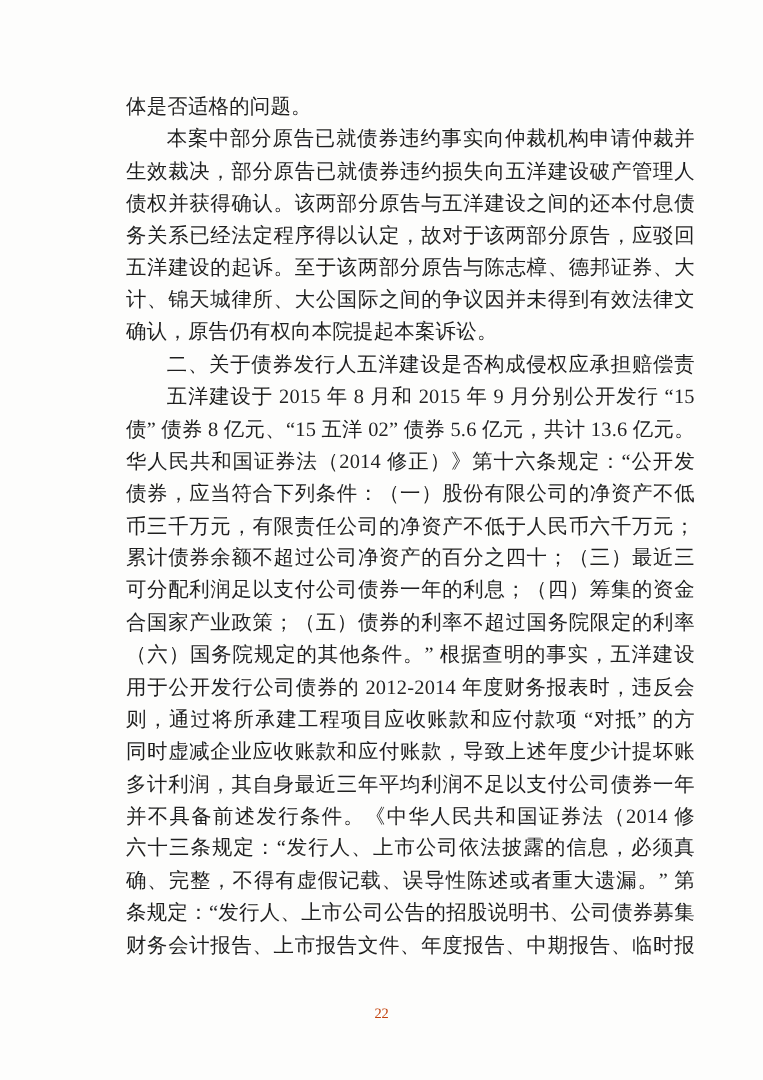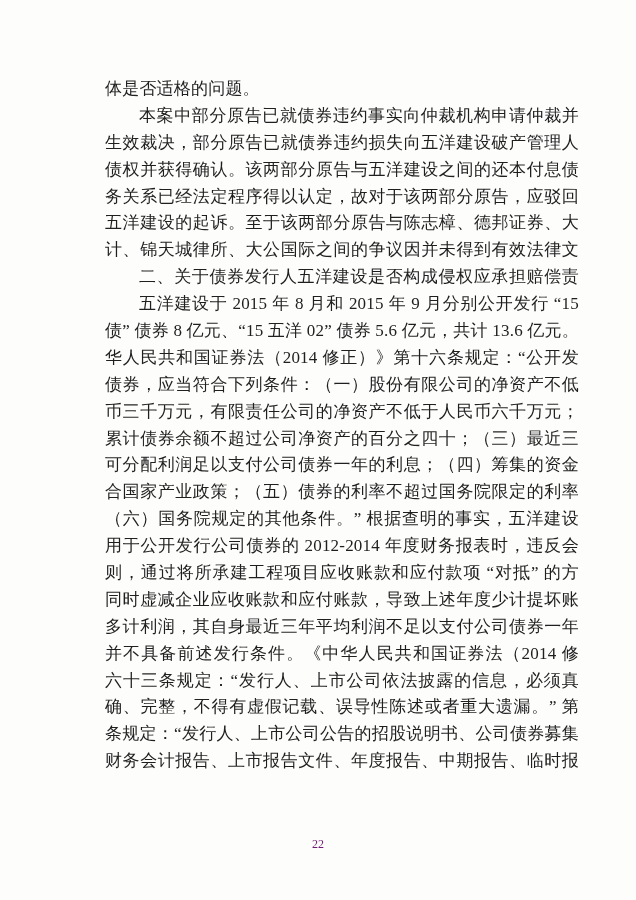--- a/index.html
+++ b/index.html
@@ -43,35 +43,36 @@
     text-indent: 2em;
   }
   .pagenum {
     position: absolute;
     left: 0;
     right: 0;
     top: 837px;
     text-align: center;
     font-size: 12px;
     line-height: 14px;
-    color: #701a75;
+    color: #c2410c;
   }
 </style>
 </head>
 <body>
 
 <div class="page">
   <div class="textblock">
     <div class="ln end">体是否适格的问题。</div>
     <div class="ln ind">本案中部分原告已就债券违约事实向仲裁机构申请仲裁并获得</div>
     <div class="ln">生效裁决，部分原告已就债券违约损失向五洋建设破产管理人申报</div>
     <div class="ln">债权并获得确认。该两部分原告与五洋建设之间的还本付息债权债</div>
     <div class="ln">务关系已经法定程序得以认定，故对于该两部分原告，应驳回其对</div>
     <div class="ln">五洋建设的起诉。至于该两部分原告与陈志樟、德邦证券、大信会</div>
     <div class="ln">计、锦天城律所、大公国际之间的争议因并未得到有效法律文书的</div>
+    <div class="ln end">确认，原告仍有权向本院提起本案诉讼。</div>
     <div class="ln ind">二、关于债券发行人五洋建设是否构成侵权应承担赔偿责任的</div>
     <div class="ln ind">五洋建设于 2015 年 8 月和 2015 年 9 月分别公开发行 “15 五洋</div>
     <div class="ln">债” 债券 8 亿元、“15 五洋 02” 债券 5.6 亿元，共计 13.6 亿元。《中</div>
     <div class="ln">华人民共和国证券法（2014 修正）》第十六条规定：“公开发行公司</div>
     <div class="ln">债券，应当符合下列条件：（一）股份有限公司的净资产不低于人民</div>
     <div class="ln">币三千万元，有限责任公司的净资产不低于人民币六千万元；（二）</div>
     <div class="ln">累计债券余额不超过公司净资产的百分之四十；（三）最近三年平均</div>
     <div class="ln">可分配利润足以支付公司债券一年的利息；（四）筹集的资金投向符</div>
     <div class="ln">合国家产业政策；（五）债券的利率不超过国务院限定的利率水平；</div>
     <div class="ln">（六）国务院规定的其他条件。” 根据查明的事实，五洋建设在编制</div>

